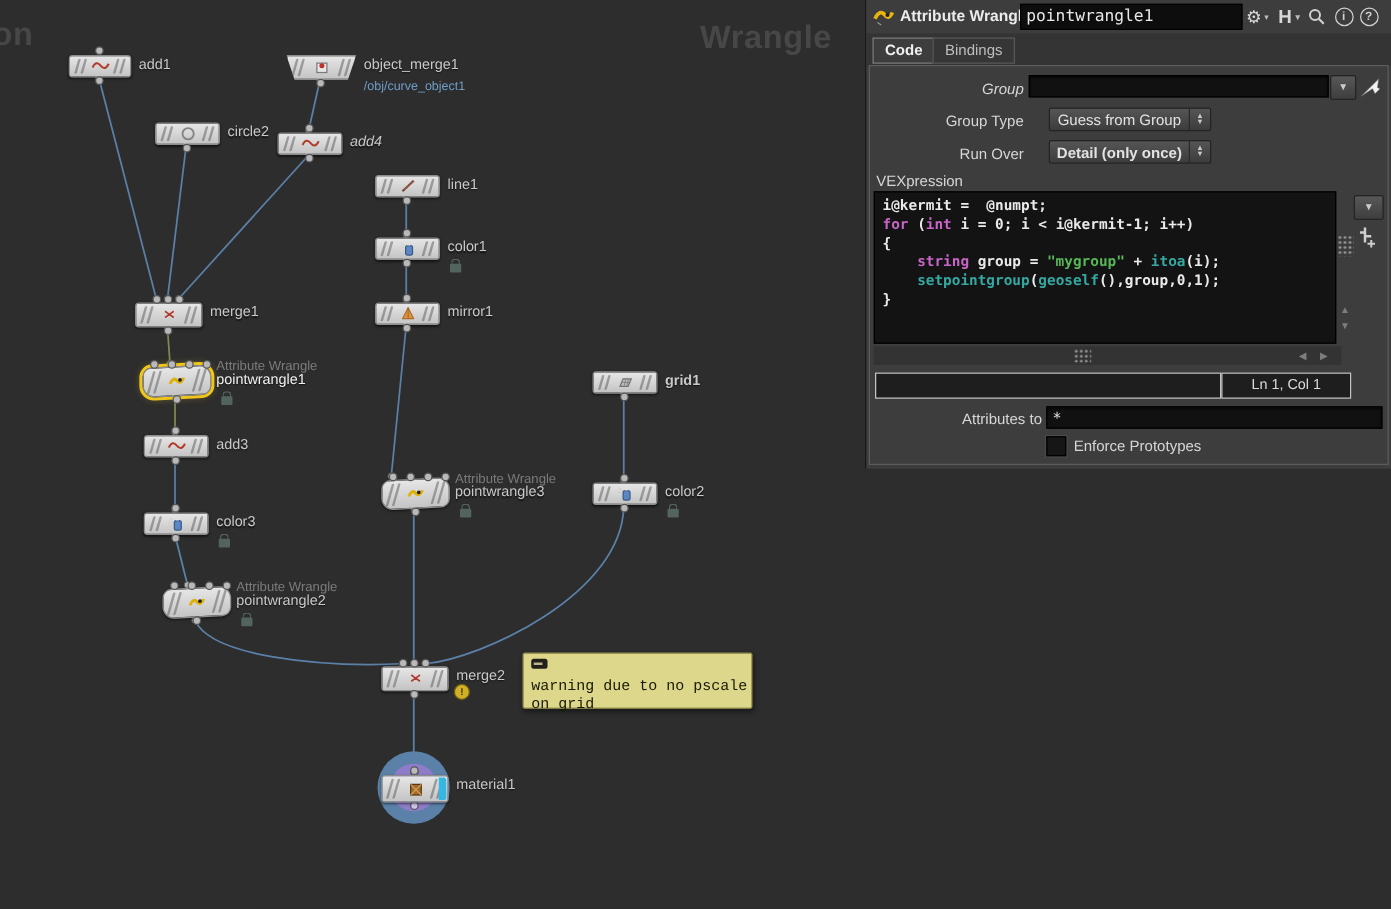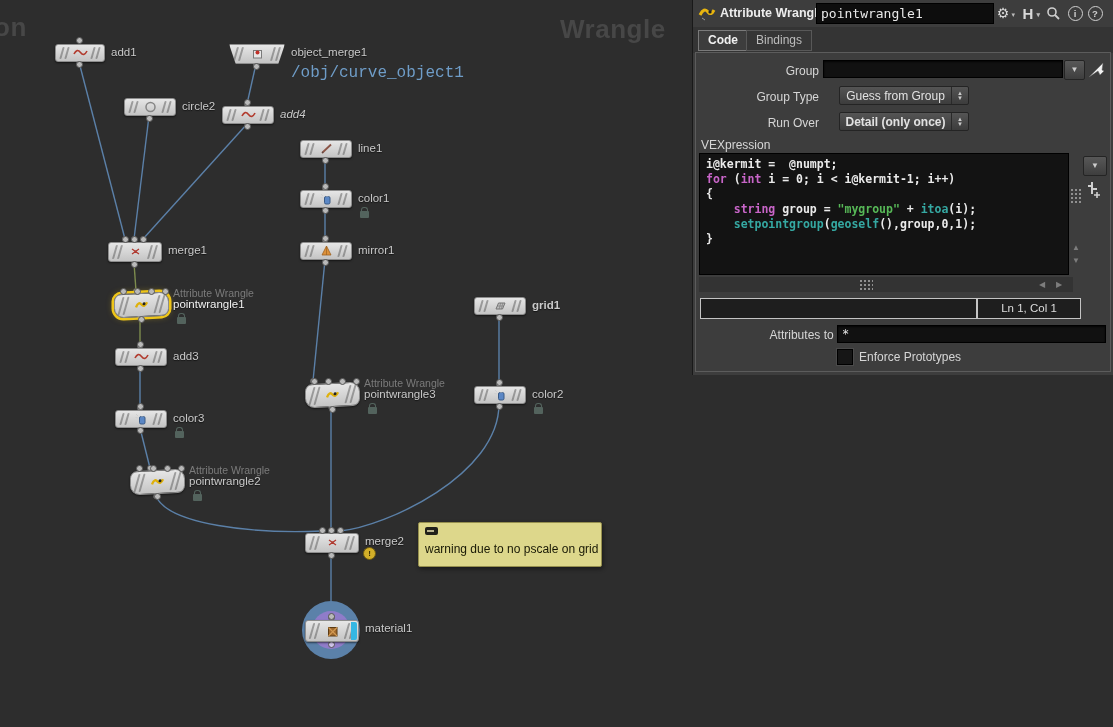--- a/index.html
+++ b/index.html
@@ -17,32 +17,32 @@
   .node-trap{clip-path:polygon(0 0,100% 0,88% 100%,12% 100%);border-radius:1px;}
   .node-merge::before{content:'';position:absolute;left:12%;right:12%;top:-6px;height:11px;
         background:#d8d8d8;border:1px solid #8d8d8d;border-radius:50%;z-index:-1;}
   .node-wrangle{border-radius:7px 10px 7px 10px;transform:skewY(-3deg);}
   .node.selected{box-shadow:0 0 0 2.5px #eec51a,0 0 7px rgba(238,197,26,.6);}
   .flag-right{position:absolute;right:1px;top:1px;bottom:1px;width:6px;background:#35b7e3;border-radius:0 2px 2px 0;}
   .dot{position:absolute;width:5px;height:5px;border-radius:50%;background:#b9b9b9;border:1px solid #555;}
   .nlabel{position:absolute;font-size:11.5px;color:#c9c9c9;white-space:nowrap;text-shadow:0 1px 1px rgba(0,0,0,.6);}
   .nlabel.sel{color:#f2f2f2;}
   .tlabel{position:absolute;font-size:10.5px;color:#7b7b7b;white-space:nowrap;}
-  .sublabel{position:absolute;font-size:16px;color:#6f9dc8;white-space:nowrap;font-family:Liberation Mono, monospace;}
+  .sublabel{position:absolute;font-size:10px;color:#6f9dc8;white-space:nowrap;}
   .lock{position:absolute;width:9px;height:7px;background:#53635d;border-radius:1px;}
   .lock::before{content:'';position:absolute;left:1px;top:-4px;width:5px;height:4px;
         border:1.5px solid #53635d;border-bottom:none;border-radius:3px 3px 0 0;}
   .warnbadge{position:absolute;width:11px;height:11px;border-radius:50%;background:#d2af29;border:1px solid #6e5c10;
         color:#3c3105;font-size:8px;font-weight:bold;text-align:center;line-height:11px;}
   .ring{position:absolute;border-radius:50%;}
   .sticky{position:absolute;background:#ddd78b;border:1px solid #958f4e;border-radius:2px;
         box-shadow:1px 2px 4px rgba(0,0,0,.45);}
   .sticky-btn{position:absolute;left:6px;top:4px;width:13px;height:8px;background:#20201а;background:#21211a;border-radius:2px;}
   .sticky-btn::before{content:'';position:absolute;left:2px;top:3px;width:7px;height:2px;background:#b9b48e;}
-  .sticky-text{position:absolute;left:6px;top:19px;font-size:12px;color:#191905;}
+  .sticky-text{position:absolute;left:6px;top:19px;font-size:12px;color:#191905;font-family:Liberation Mono, monospace;}
   
   #panel{position:absolute;left:692px;top:0;width:421px;height:375px;background:#3d3d3d;
          border-left:1px solid #191919;box-sizing:border-box;}
   #titlebar{position:absolute;left:0;top:0;right:0;height:27px;background:#3d3d3d;border-bottom:1px solid #2c2c2c;}
   #ptitle{position:absolute;left:27px;top:6px;font-size:12.5px;font-weight:bold;color:#ececec;}
   #pname{position:absolute;left:123px;top:3px;width:168px;height:19px;background:#0d0d0d;border:1px solid #000;
          color:#e8e8e8;font-family:"DejaVu Sans Mono",monospace;font-size:13px;padding:0 4px;}
   .tbicon{position:absolute;top:4px;width:20px;height:19px;color:#d8d8d8;text-align:center;font-size:14px;line-height:19px;cursor:default;}
   .tbicon .caret{position:absolute;right:-2px;bottom:-1px;font-size:7px;color:#bbb;}
   .circ{border:1.4px solid #cfcfcf;border-radius:50%;width:13px;height:13px;line-height:13px;font-size:9.5px;
@@ -414,21 +414,21 @@
         </div>
     </div>
 
     <div id="tabrow">
       <div class="tab" style="left:5px;">Code</div>
       <div class="tab inactive" style="left:53px;">Bindings</div>
     </div>
 
     <div id="pbody"></div>
 
-    <div class="plabel" style="left:0;top:64px;width:126px;">Group</div>
+    <div class="plabel" style="left:0;top:64px;width:126px;font-style:italic;">Group</div>
     <input class="pfield" style="left: 130px; top: 60px; width: 240px; height: 18px;" value="">
     <div class="dropbtn" style="left:371px;top:60px;width:19px;height:18px;line-height:18px;">▼</div>
     <svg class="cursor-arrow" style="left:394px;top:58px;" width="18" height="20" viewBox="0 0 18 20">
       <path d="M2 19 L16 5 L15 12 L17 13 L13 17 L11 13 Z" fill="#f2f2f2" stroke="#666" stroke-width=".5"></path>
     </svg>
 
     <div class="plabel" style="left:0;top:90px;width:126px;">Group Type</div>
     <div class="menubox" style="left:146px;top:86px;width:130px;height:19px;">
       <span class="mtext">Guess from Group</span>
       <span class="spin">

